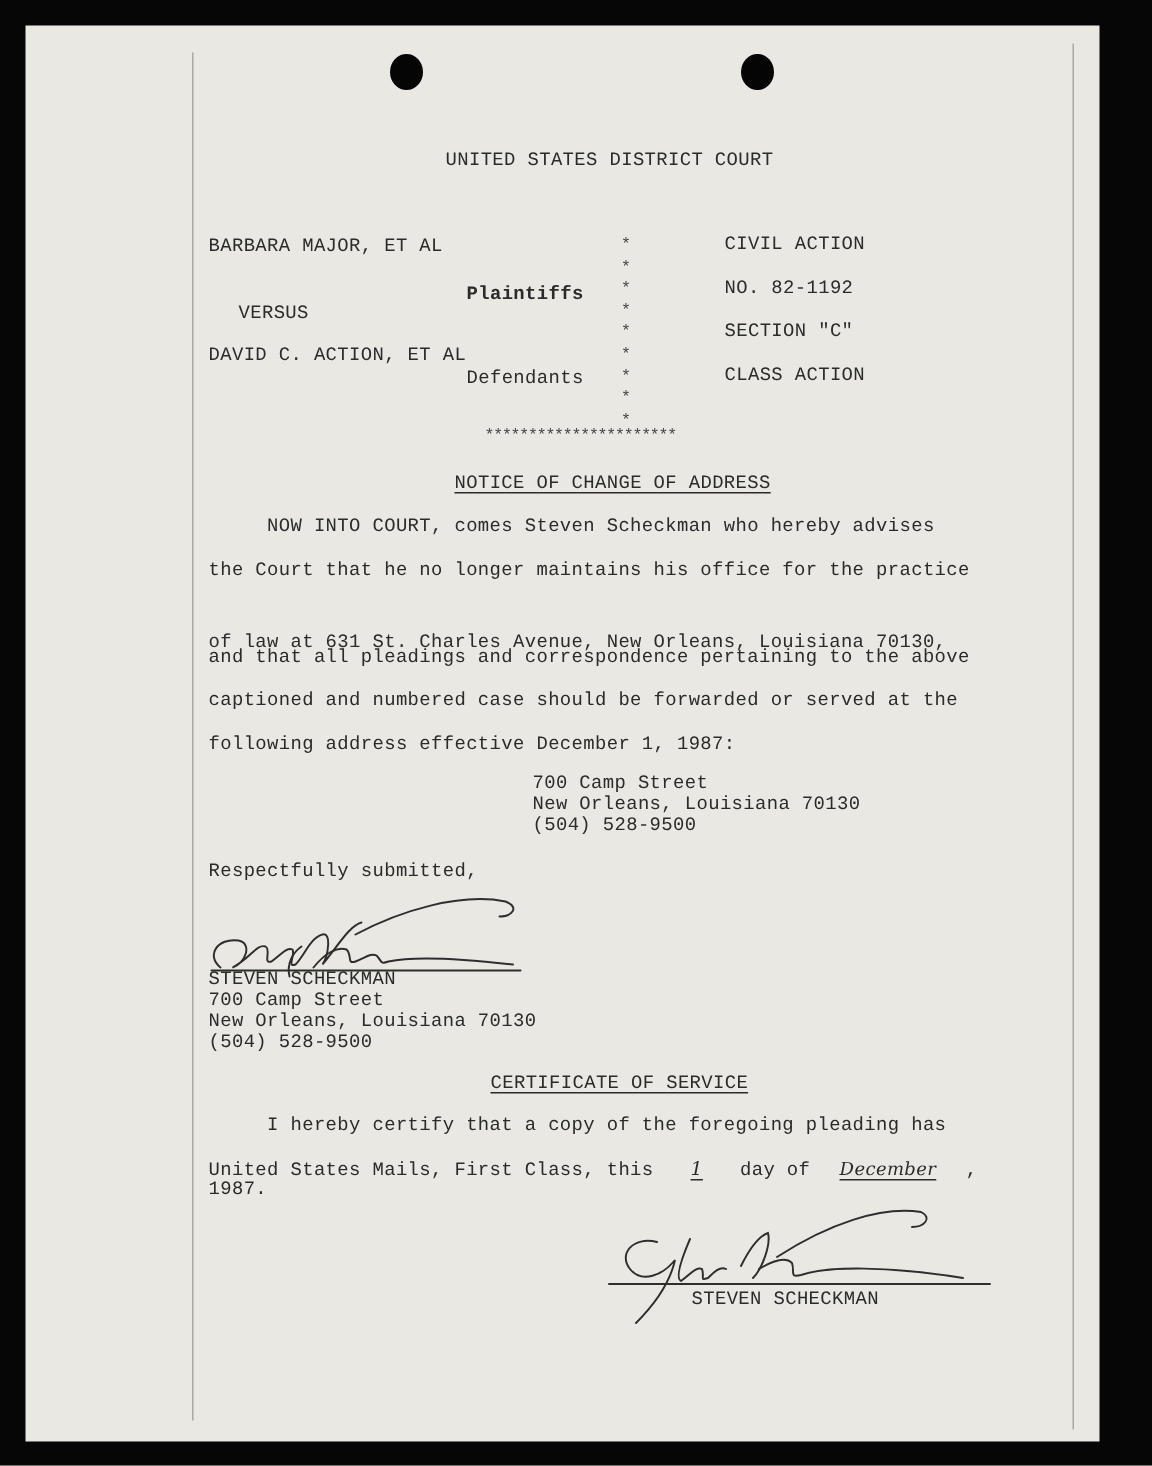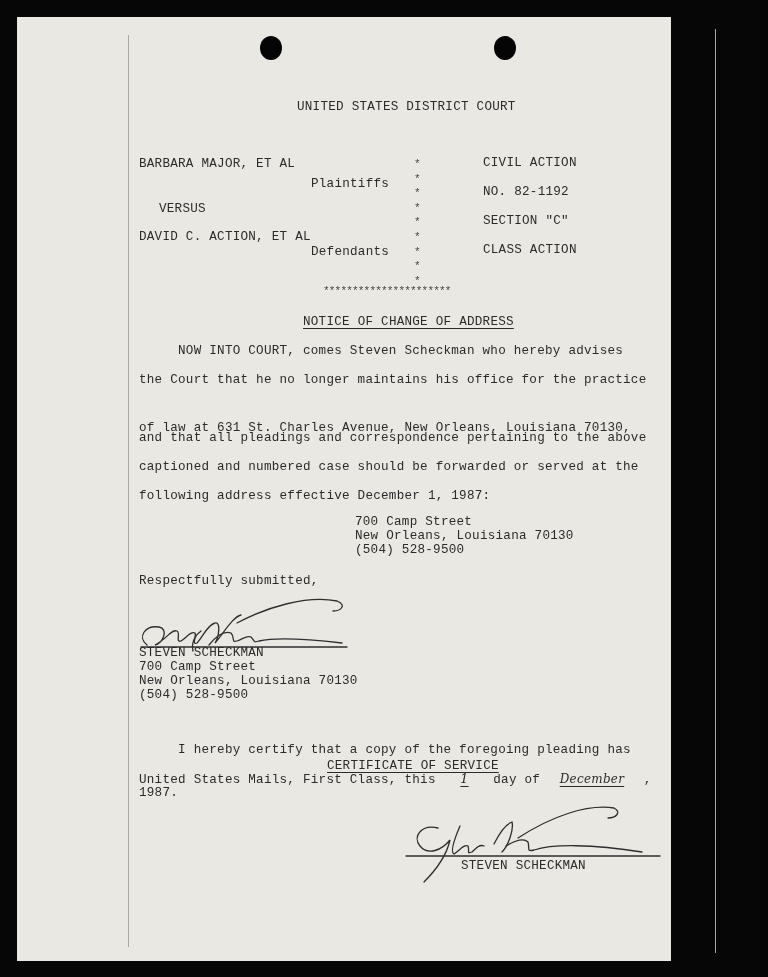--- a/index.html
+++ b/index.html
@@ -7,21 +7,21 @@
       width: 768px; height: 977px;
       background: #060606;
       position: relative;
       overflow: hidden;
       font-family: "Liberation Mono", "DejaVu Sans Mono", monospace;
       color: #2a2a2a;
     }
     .paper {
       position: absolute;
       left: 17px; top: 17px;
-      width: 654px; height: 944px;
+      width: 716px; height: 944px;
       background: #e9e8e3;
     }
     .margin-line {
       position: absolute;
       width: 1px;
       background: #a8a8a4;
     }
     .margin-line.left { left: 111px; top: 18px; height: 912px; }
     .margin-line.right { left: 698px; top: 12px; height: 924px; }
     .hole {
@@ -66,21 +66,21 @@
 <div class="paper">
   <div class="margin-line left"></div>
   <div class="margin-line right"></div>
 
   <div class="hole" style="left:243px; top:19px;"></div>
   <div class="hole" style="left:477px; top:19px;"></div>
 
   <div class="t" style="left:280px; top:83px;">UNITED STATES DISTRICT COURT</div>
 
   <div class="t" style="left:122px; top:140px;">BARBARA MAJOR, ET AL</div>
-  <div class="t" style="left:294px; top:160px;">Plaintiffs</div>
+  <div class="t" style="left:294px; top:172px;font-weight:bold;">Plaintiffs</div>
   <div class="t" style="left:122px; top:185px;margin-left:20px;">VERSUS</div>
   <div class="t" style="left:122px; top:213px;">DAVID C. ACTION, ET AL</div>
   <div class="t" style="left:294px; top:228px;">Defendants</div>
 
   <div class="star-col">*
 *
 *
 *
 *
 *
@@ -115,21 +115,21 @@
     <path d="M72 58 C80 48 88 44 94 46 C98 50 94 56 100 54 C106 52 110 48 114 50 C118 54 116 56 122 54 C140 50 170 52 205 56"></path>
     <path d="M100 36 C130 20 170 8 200 14 C210 18 204 24 196 24"></path>
     <path d="M56 64 C54 56 58 48 64 44"></path>
   </svg>
 
   <div class="t" style="left:122px; top:629px;">STEVEN SCHECKMAN</div>
   <div class="t" style="left:122px; top:643px;">700 Camp Street</div>
   <div class="t" style="left:122px; top:657px;">New Orleans, Louisiana 70130</div>
   <div class="t" style="left:122px; top:671px;">(504) 528-9500</div>
 
-  <div class="t u" style="left:310px; top:698px;margin-top:44px;">CERTIFICATE OF SERVICE</div>
+  <div class="t u" style="left:310px; top:698px;">CERTIFICATE OF SERVICE</div>
   <div class="t" style="left:122px; top:726px;">     I hereby certify that a copy of the foregoing pleading has</div>
   <div class="t" style="left:122px; top:755px;"><span>United States Mails, First Class, this </span><span class="hand u" style="display:inline-block; width:42px; text-align:center;">1</span><span> day of </span><span class="hand u" style="font-size:12px; display:inline-block; width:88px; text-align:center;">December</span><span> ,</span></div>
   <div class="t" style="left:122px; top:769px;">1987.</div>
 
   <svg class="sig" style="left:385px; top:783px;" width="270" height="90" viewBox="0 0 270 90">
     <path d="M4 56 L258 56"></path>
     <path d="M36 28 C20 24 10 36 18 46 C26 56 40 50 48 40 C44 58 30 74 22 82"></path>
     <path d="M58 26 C52 40 48 52 52 54 C58 50 62 44 66 46 C68 52 64 54 70 52 C74 48 78 44 82 46"></path>
     <path d="M92 44 C98 32 104 24 110 22 C112 30 106 46 100 52"></path>
     <path d="M104 46 C114 40 122 38 126 42 C128 48 124 52 132 50 C150 44 190 44 240 52"></path>

